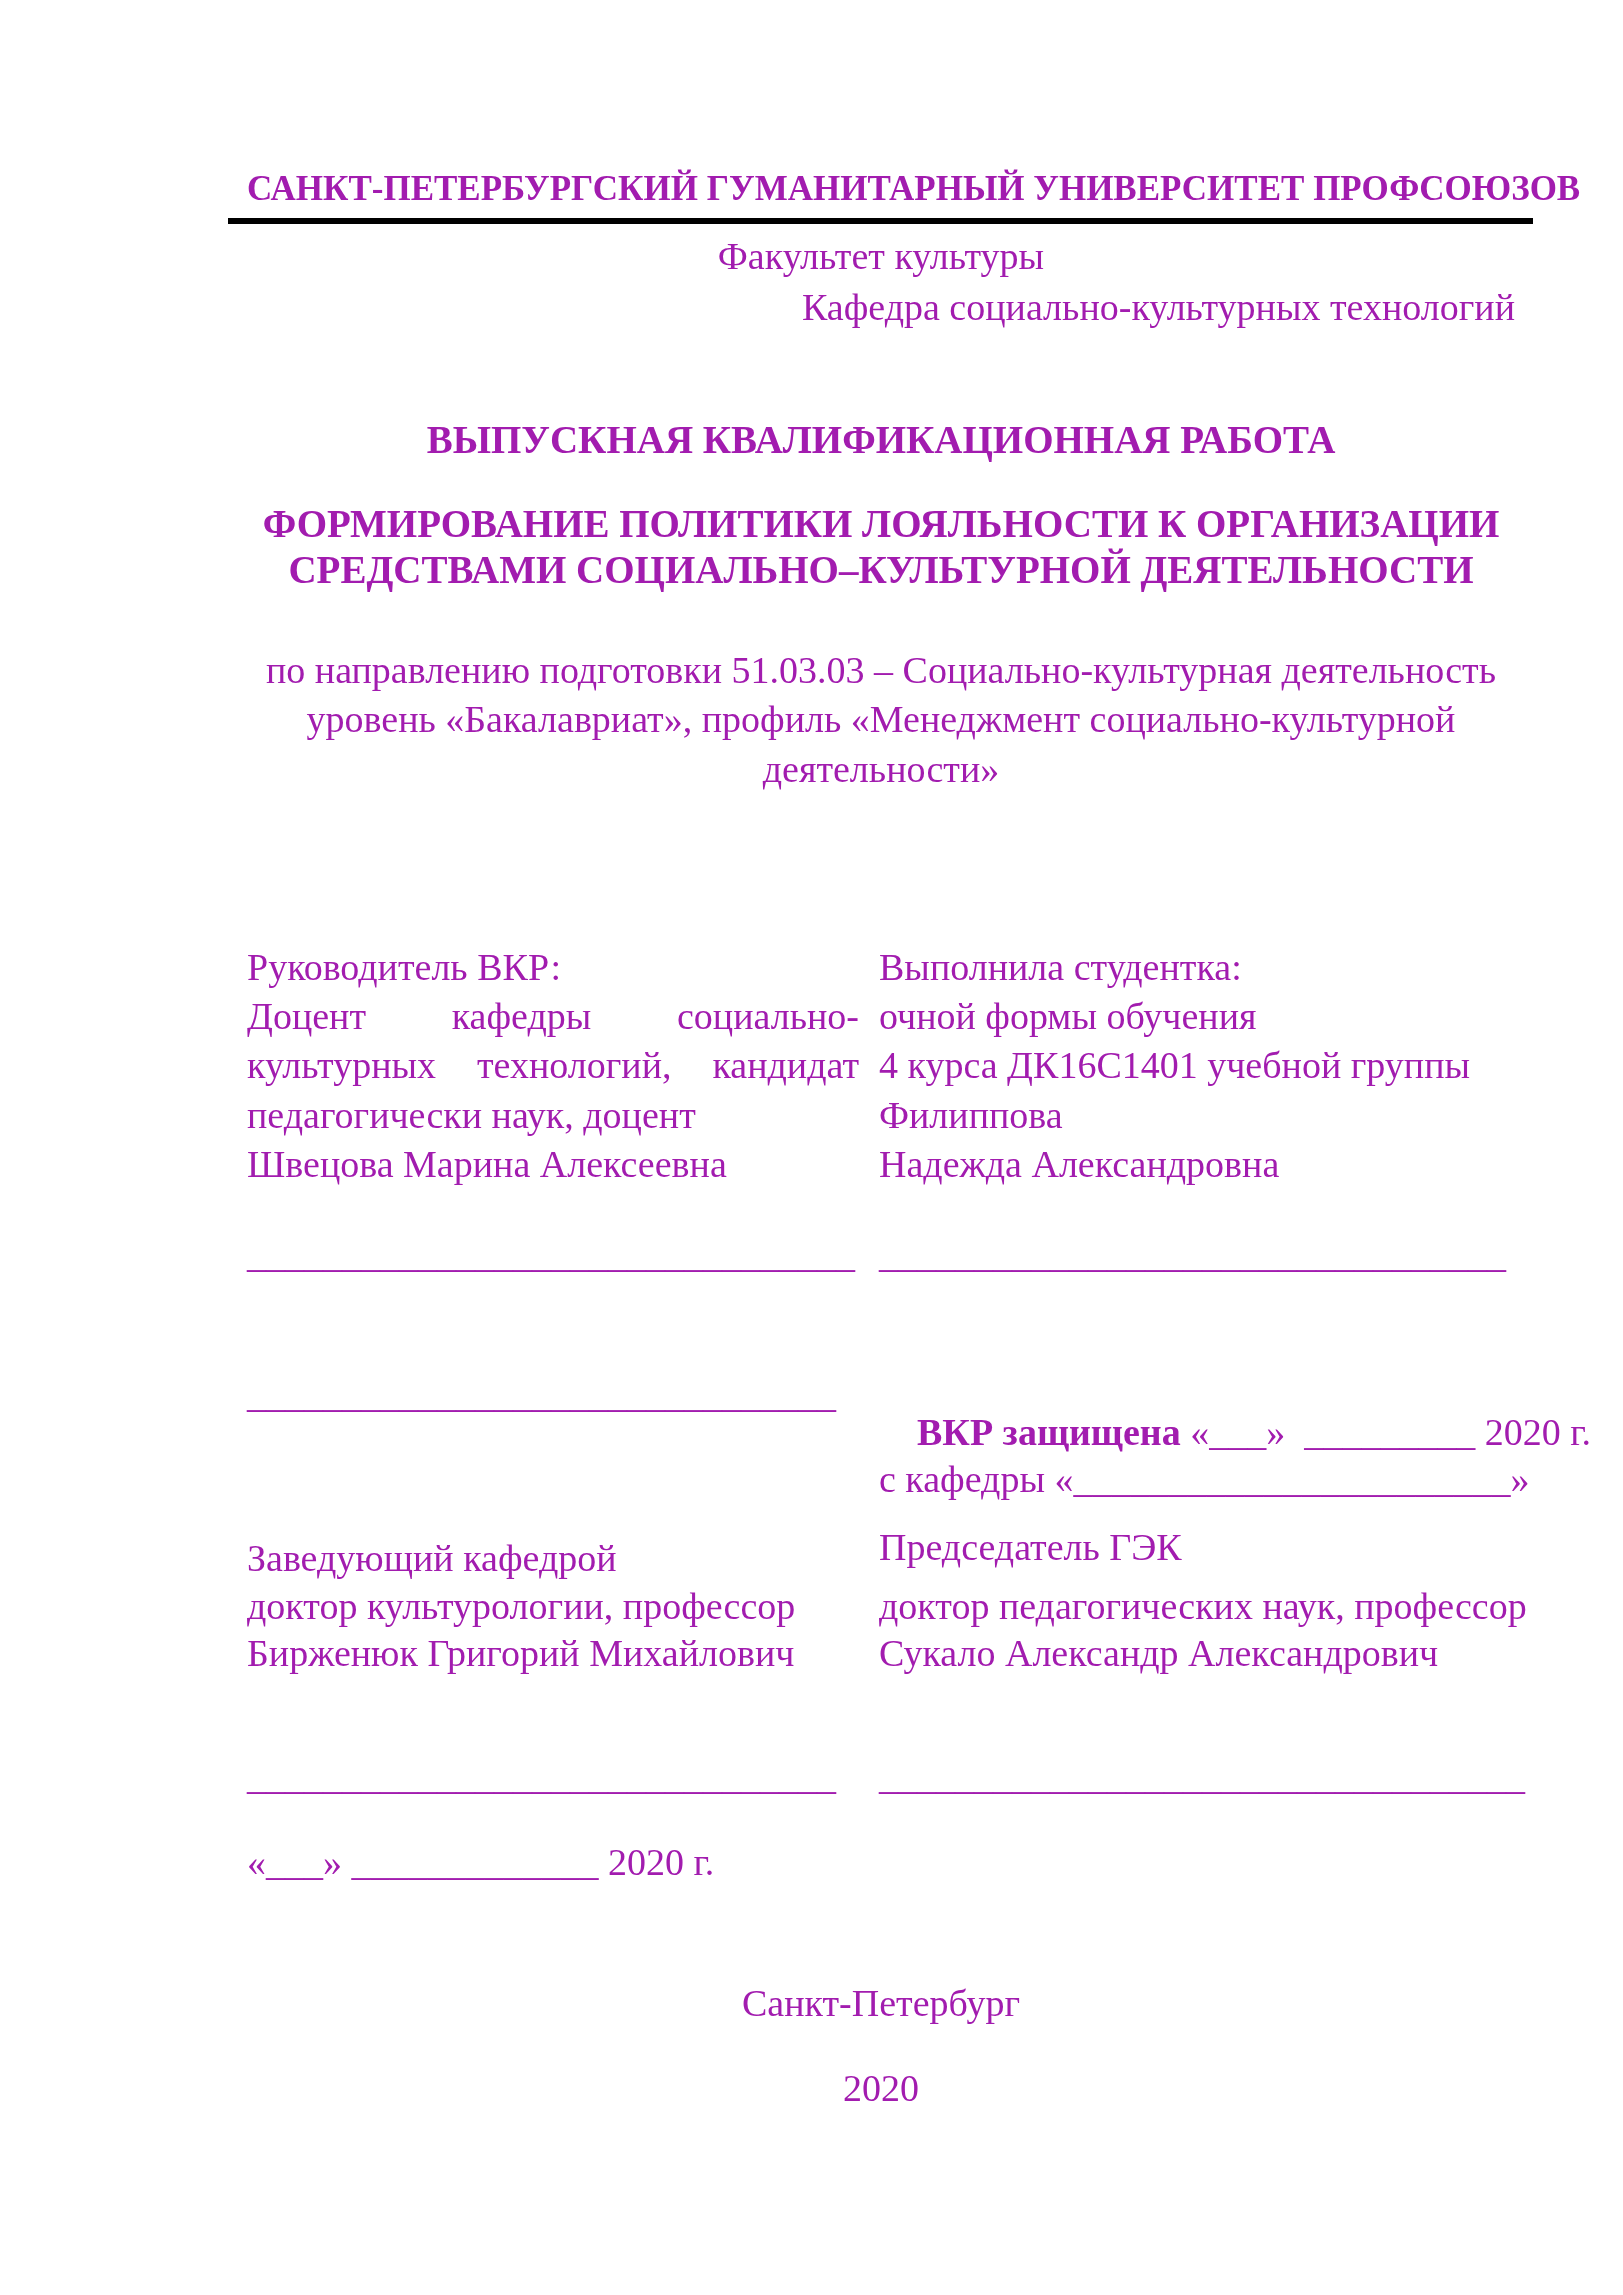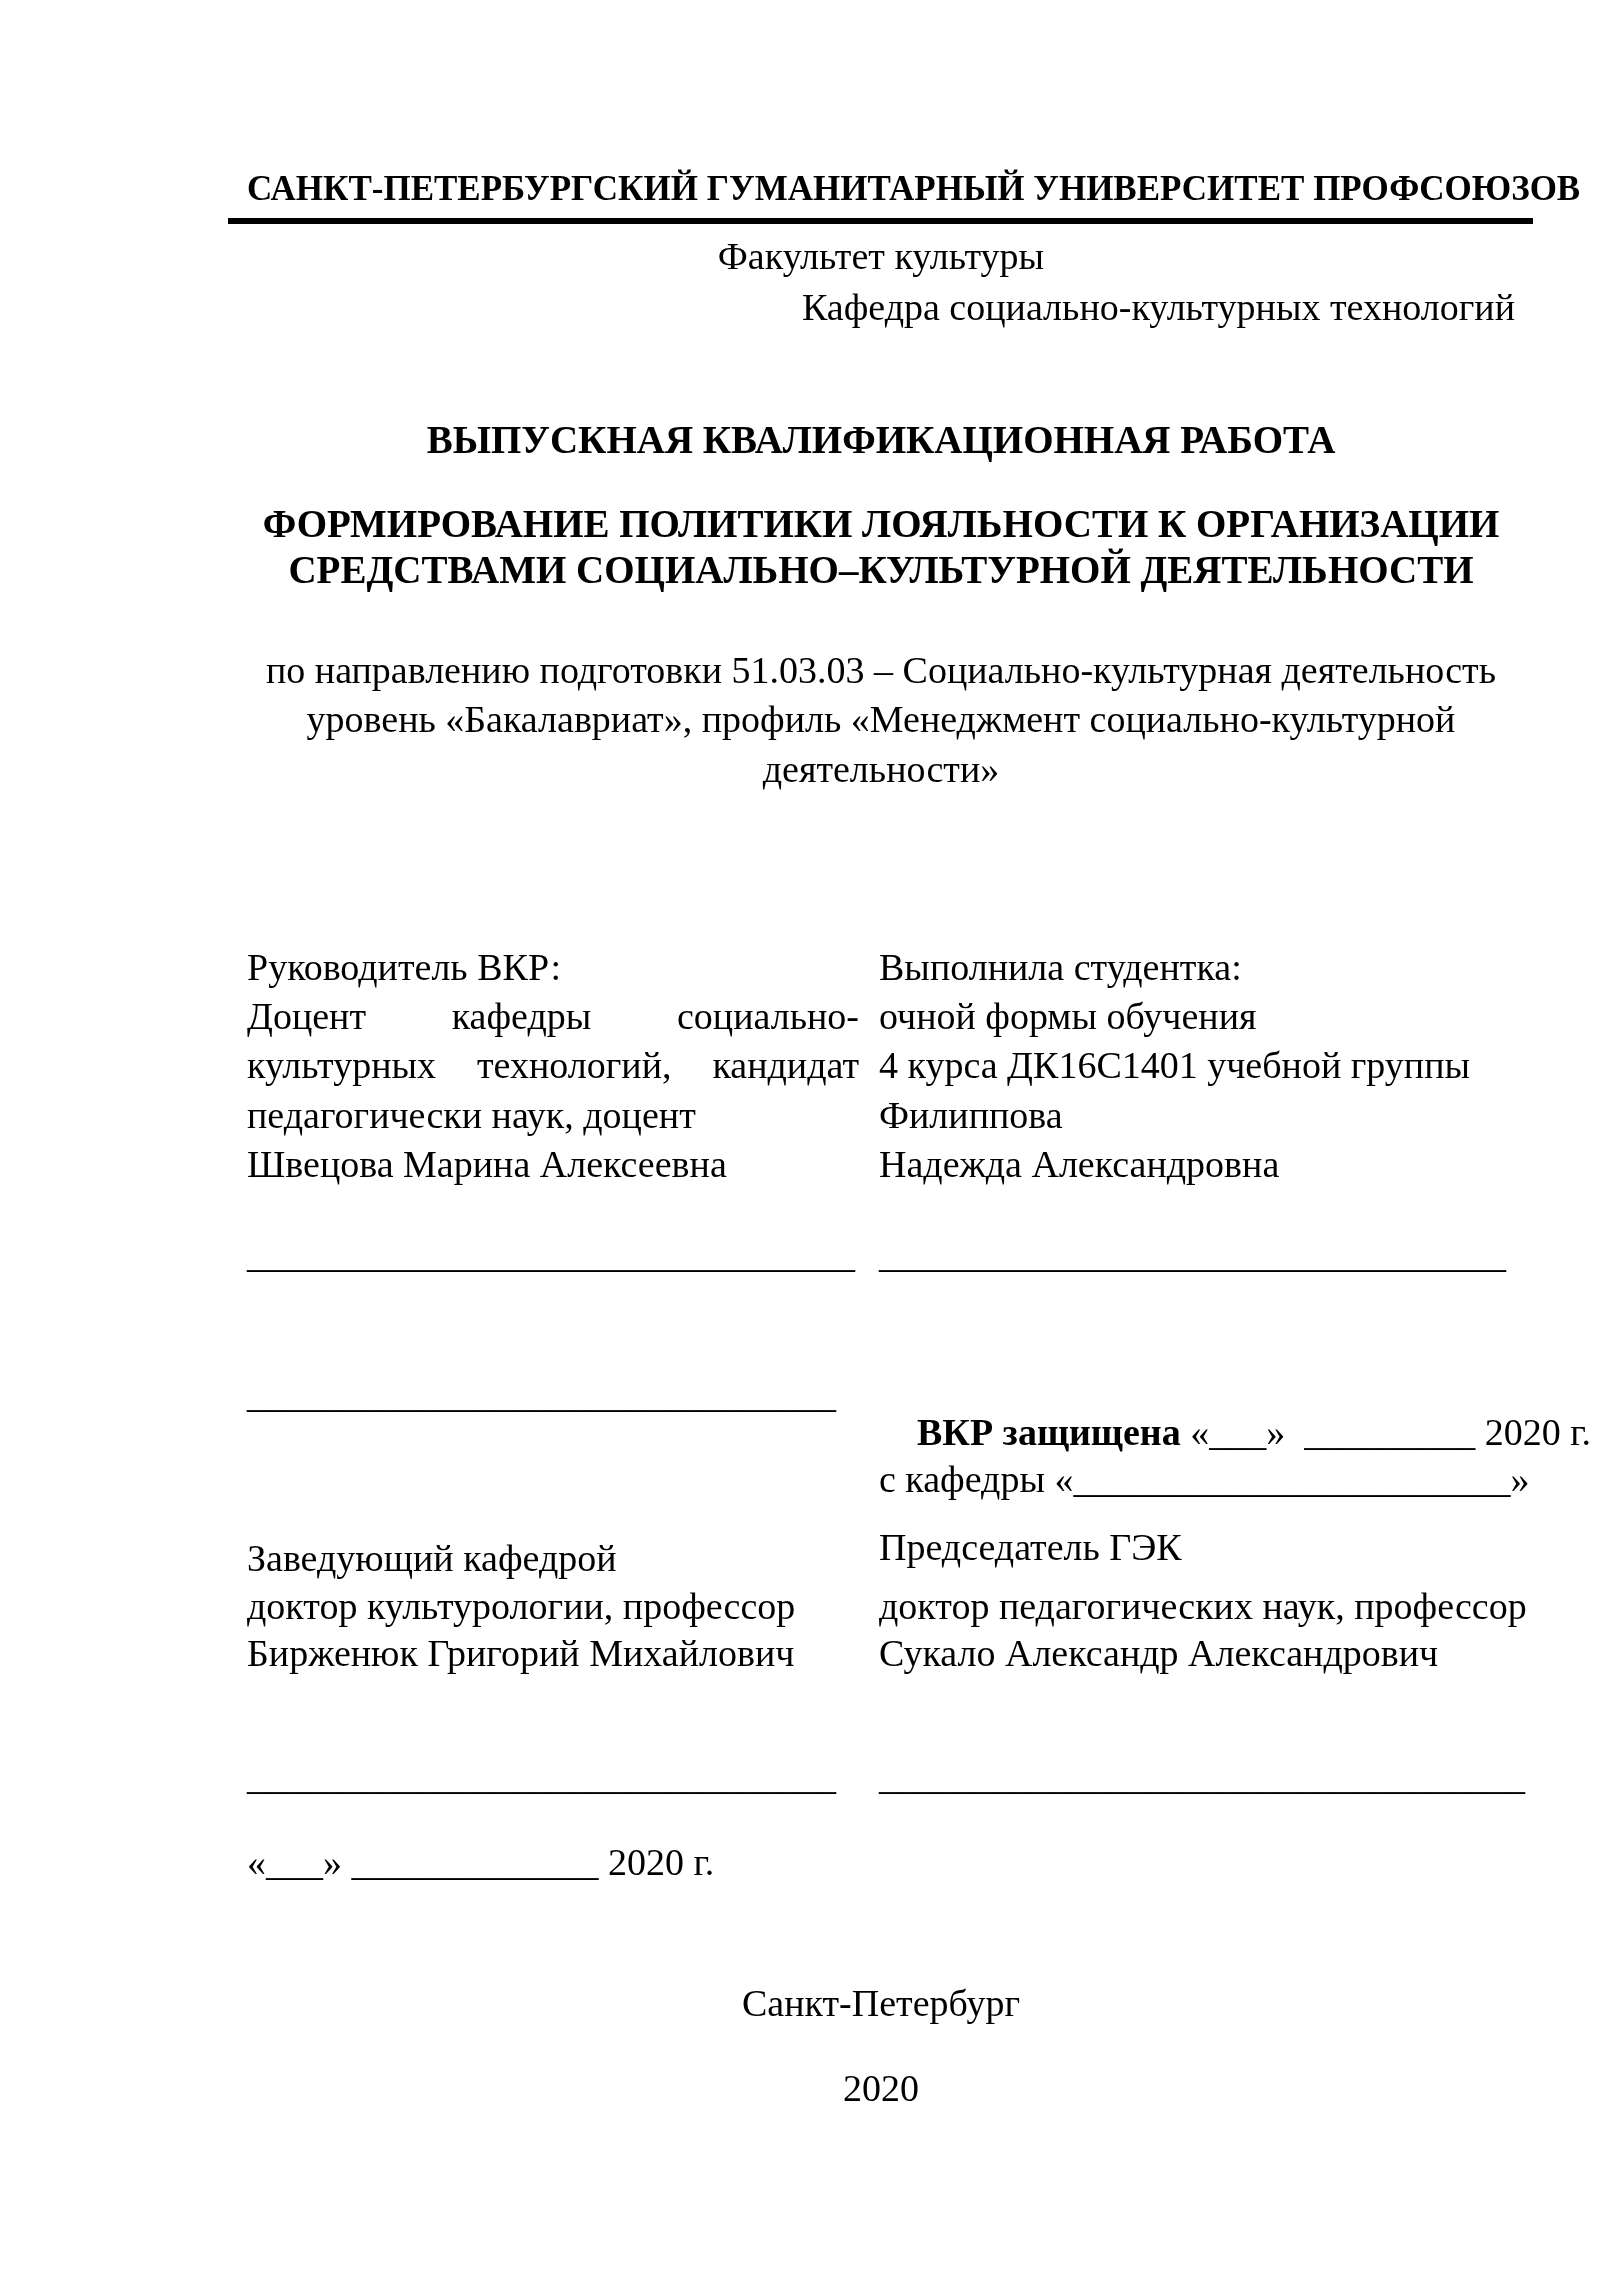--- a/index.html
+++ b/index.html
@@ -5,21 +5,21 @@
   html, body {
     margin: 0;
     padding: 0;
     background: #e8e8e8;
   }
   .page {
     position: relative;
     width: 1623px;
     height: 2295px;
     background: #ffffff;
-    color: #000000;
+    color: #a21caf;
     font-family: "Liberation Serif", serif;
     font-size: 38px;
     overflow: hidden;
   }
   
   .ln {
     position: absolute;
     left: 247px;
     width: 1268px;
     line-height: 1.0;

